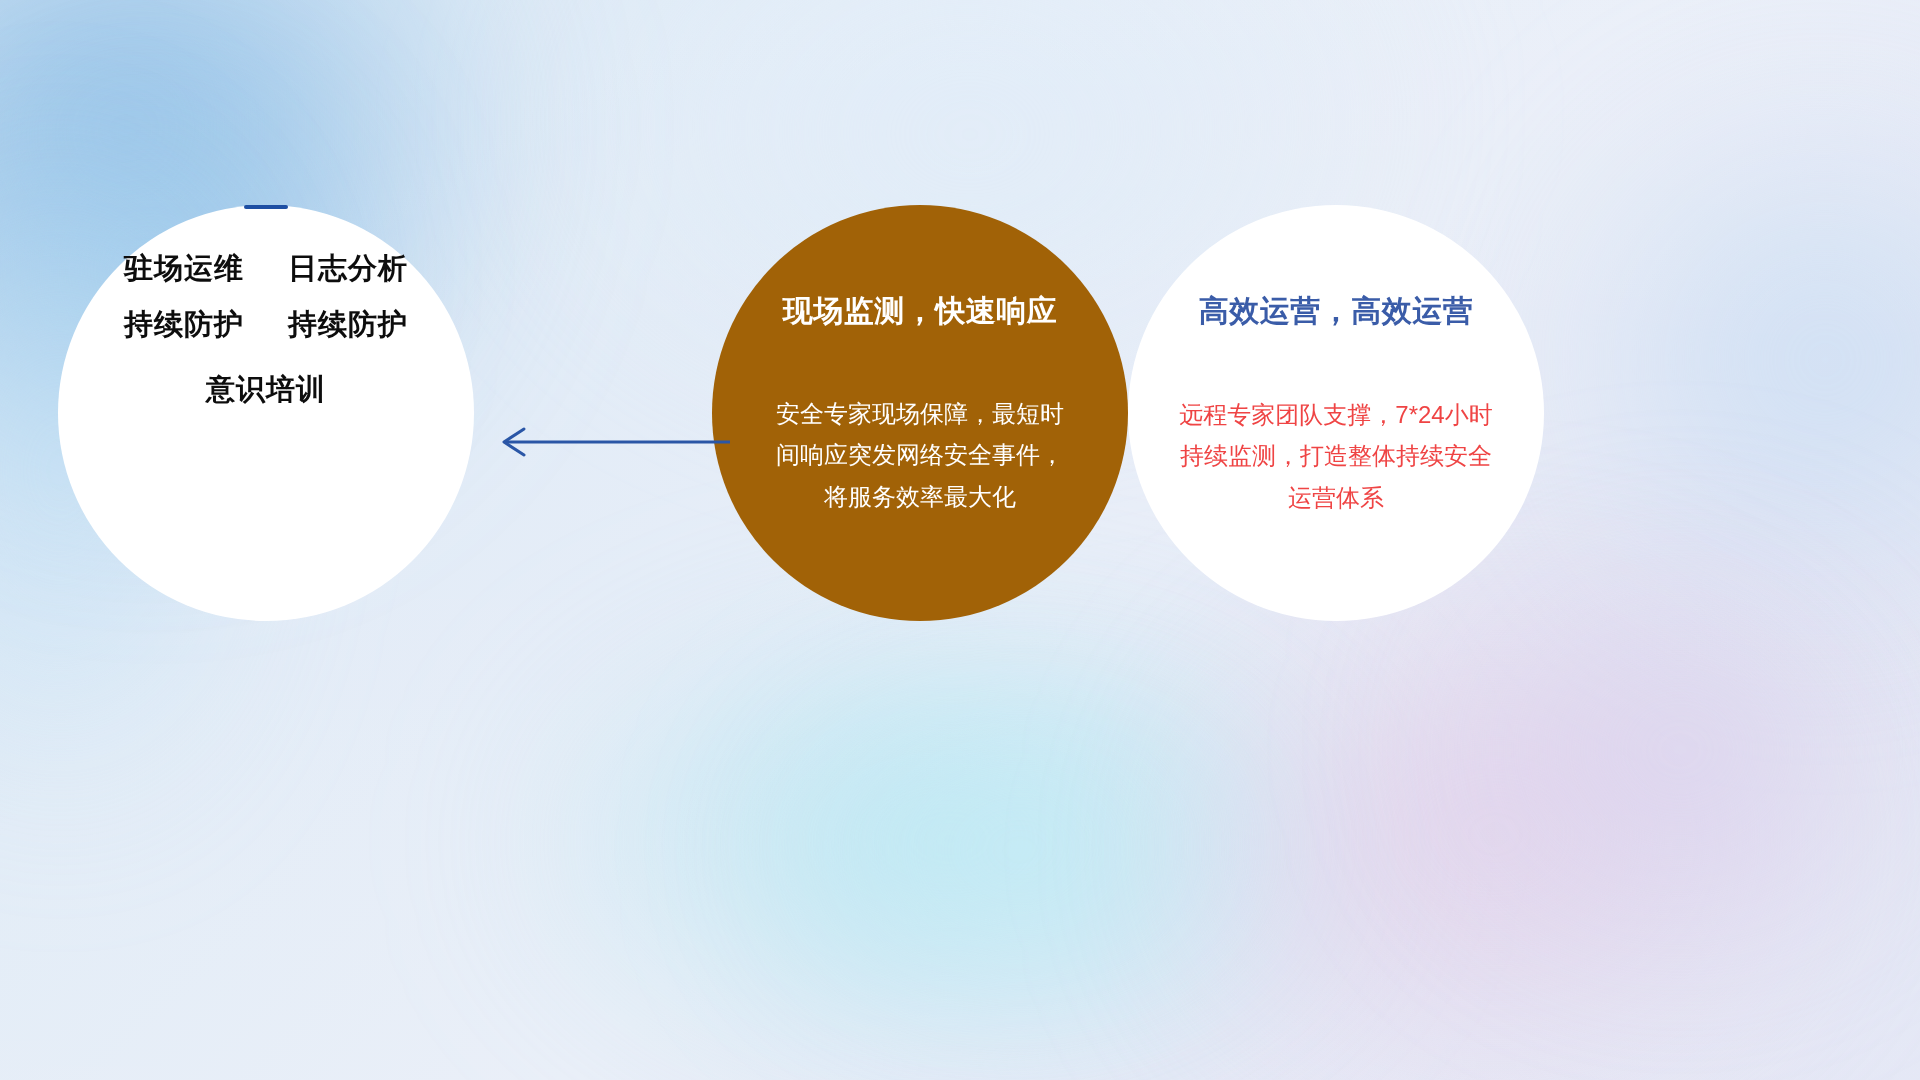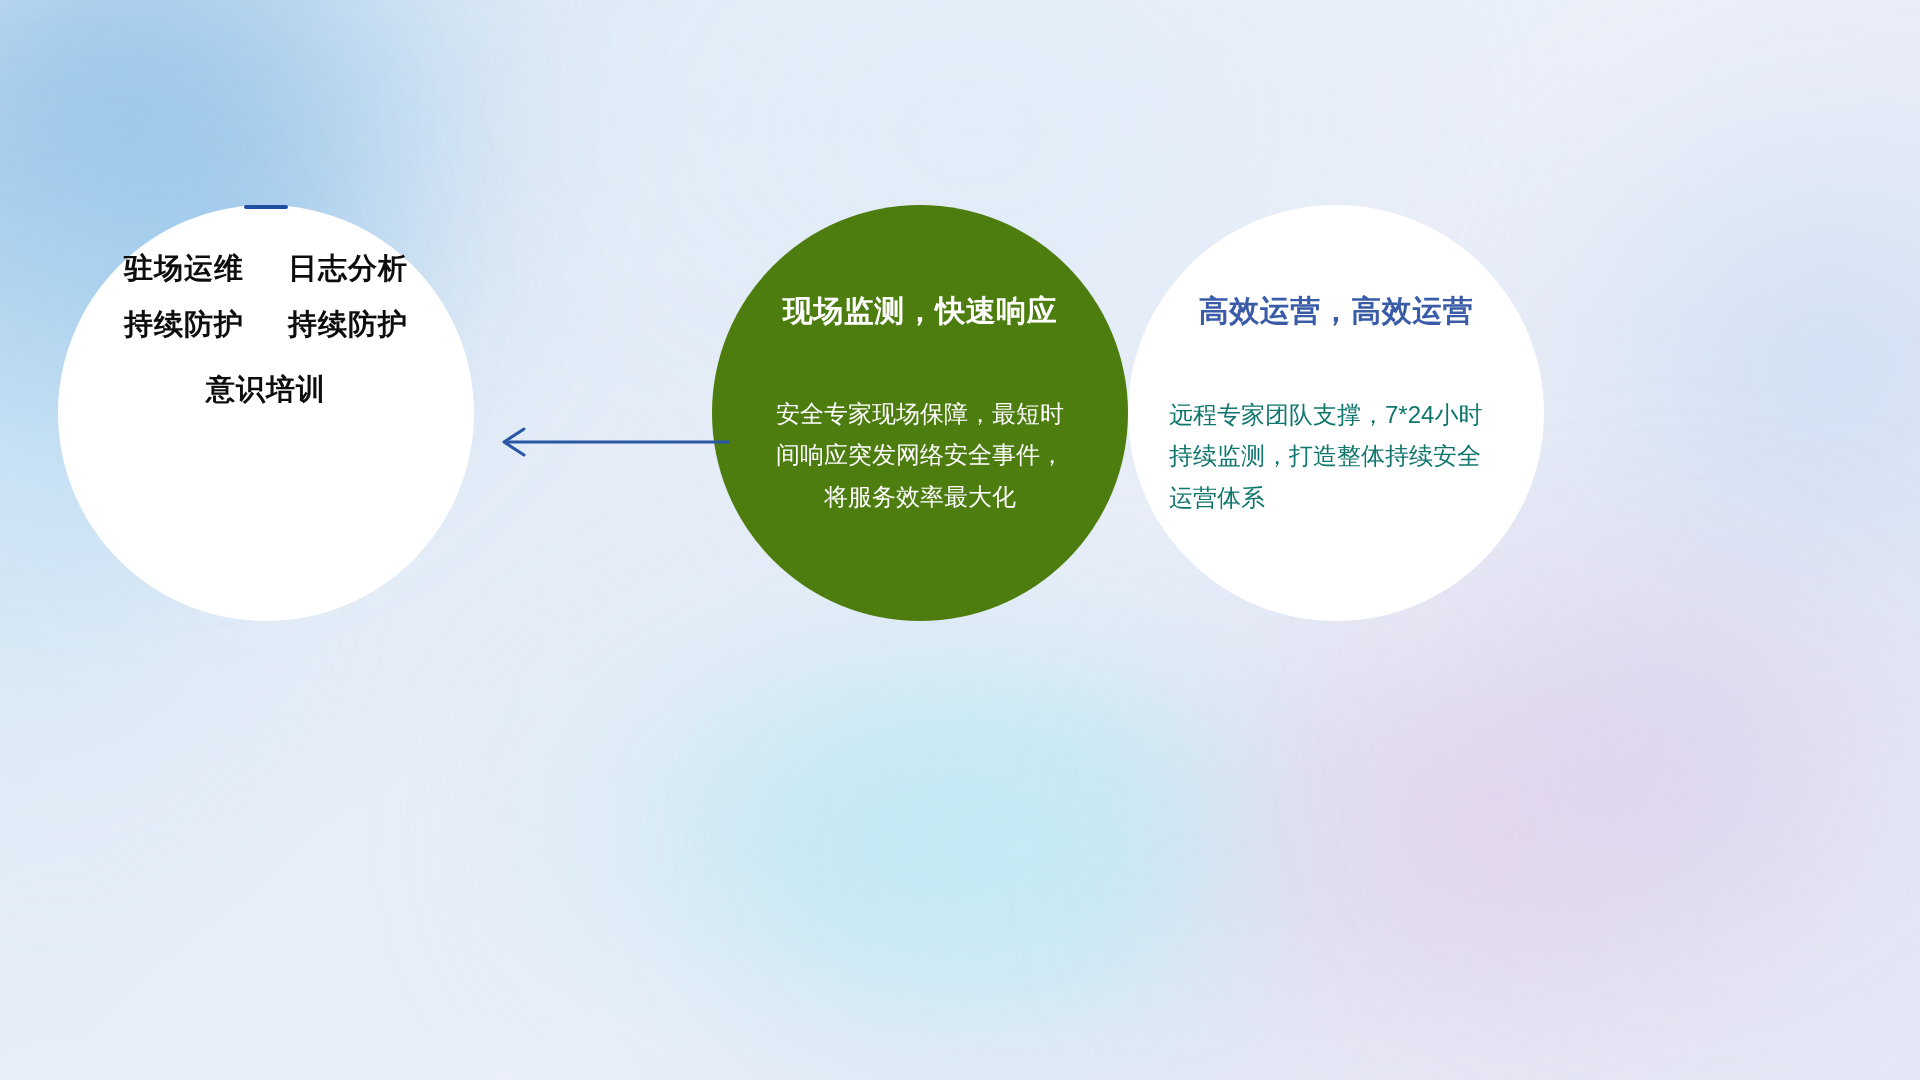--- a/index.html
+++ b/index.html
@@ -79,21 +79,21 @@
   .left-line{
     color:#0d0d0d;font-weight:bold;font-size:29px;letter-spacing:1px;
     line-height:1.05;margin:0 0 26px 0;white-space:nowrap;
   }
   .left-line:last-child{margin-bottom:0;margin-top:8px;}
   .gap{display:inline-block;width:26px;}
 
   
   #circle-mid{
     left:712px;top:205px;width:416px;height:416px;
-    background:#4d7c0f;
+    background:#a16207;
     justify-content:flex-start;padding-top:86px;
     z-index:2;
   }
   #circle-mid .card-title{
     color:#ffffff;font-weight:bold;font-size:30px;letter-spacing:.5px;
     white-space:nowrap;margin:0;
   }
   #circle-mid .card-body{
     color:#ffffff;font-size:24px;line-height:1.72;text-align:center;
     width:300px;margin:62px 0 0 0;font-family:Liberation Serif, serif;
@@ -104,21 +104,21 @@
     left:1128px;top:205px;width:416px;height:416px;
     background:#ffffff;
     justify-content:flex-start;padding-top:86px;
     z-index:3;
   }
   #circle-right .card-title{
     color:#3a5ca8;font-weight:bold;font-size:30px;letter-spacing:.5px;
     white-space:nowrap;margin:0;
   }
   #circle-right .card-body{
-    color:#0f766e;font-size:24px;line-height:1.72;
+    color:#ef4444;font-size:24px;line-height:1.72;text-align:center;
     width:334px;margin:62px 0 0 0;
   }
 
   
   #flow-arrow{position:absolute;left:480px;top:412px;width:250px;height:60px;z-index:4;}
 </style>
 </head>
 <body>
 
 <div id="bg">

